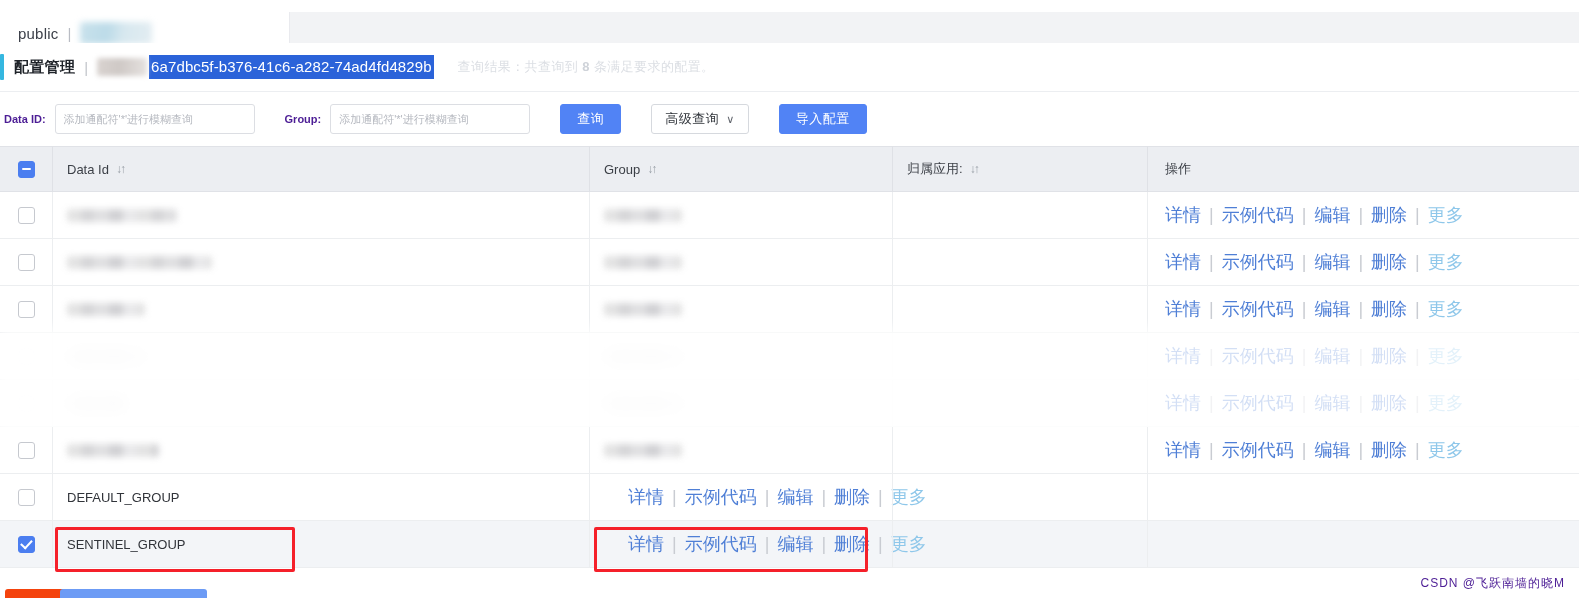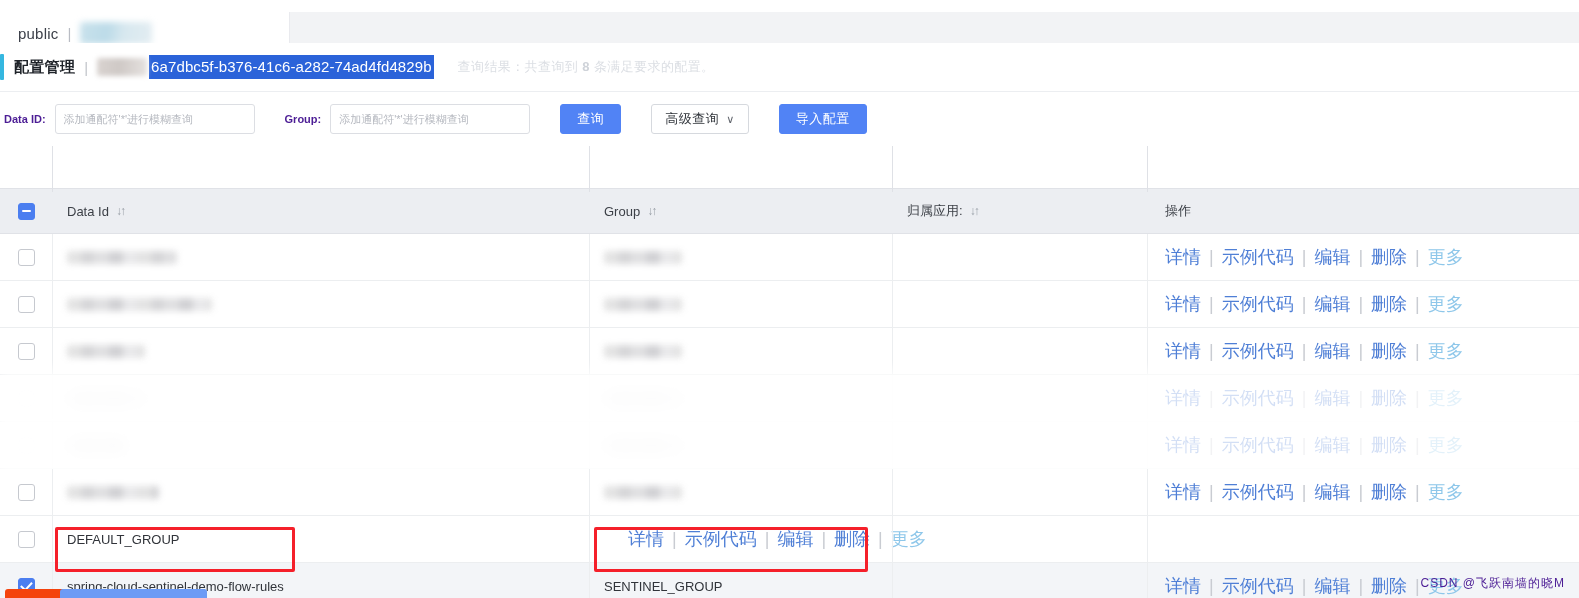--- a/index.html
+++ b/index.html
@@ -85,21 +85,21 @@
   .btn-primary { background:#5183f5; color:#fff; border:1px solid #5183f5; padding:0 16px; }
   .btn-ghost {
     background:#fff; color:#33373d; border:1px solid #d6d9de; padding:0 13px; gap:7px;
   }
   .caret { font-size:11px; color:#5f636b; }
 
   
   .table { position:absolute; left:0; top:146px; width:1579px; }
   .thead {
     display:flex; height:46px; background:#eceef2;
-    border-top:1px solid #e0e2e7; border-bottom:1px solid #e0e2e7;margin-top:42px;
+    border-top:1px solid #e0e2e7; border-bottom:1px solid #e0e2e7;
   }
   .th, .td { display:flex; align-items:center; }
   .c-check { width:52px; justify-content:center; flex:0 0 52px; }
   .c-dataid { flex:0 0 537px; padding-left:15px; }
   .c-group  { flex:0 0 303px; padding-left:15px; }
   .c-app    { flex:0 0 255px; padding-left:15px; }
   .c-ops    { flex:1 1 auto; padding-left:18px; }
   .th { font-size:13px; color:#3b3f46; }
   .sorticon { margin-left:7px; font-size:12px; color:#9aa0a8; letter-spacing:-2px; }
 
@@ -433,23 +433,20 @@
           </div>
           <div class="vline" style="left: 52px;"></div>
           <div class="vline" style="left: 589px;"></div>
           <div class="vline" style="left: 892px;"></div>
           <div class="vline" style="left: 1147px;"></div>
         </div>
         <div class="tr sel">
           <div class="td c-check">
             <span class="cbox checked"></span>
           </div>
-          <div class="td c-dataid">
-            <span class="cell-text">spring-cloud-sentinel-demo-flow-rules</span>
-          </div>
           <div class="td c-group">
             <span class="cell-text">SENTINEL_GROUP</span>
           </div>
           <div class="td c-app"></div>
           <div class="td c-ops">
             <span class="ops">
               <span class="oplink">详情</span>
               <span class="oppipe">|</span>
               <span class="oplink">示例代码</span>
               <span class="oppipe">|</span>

